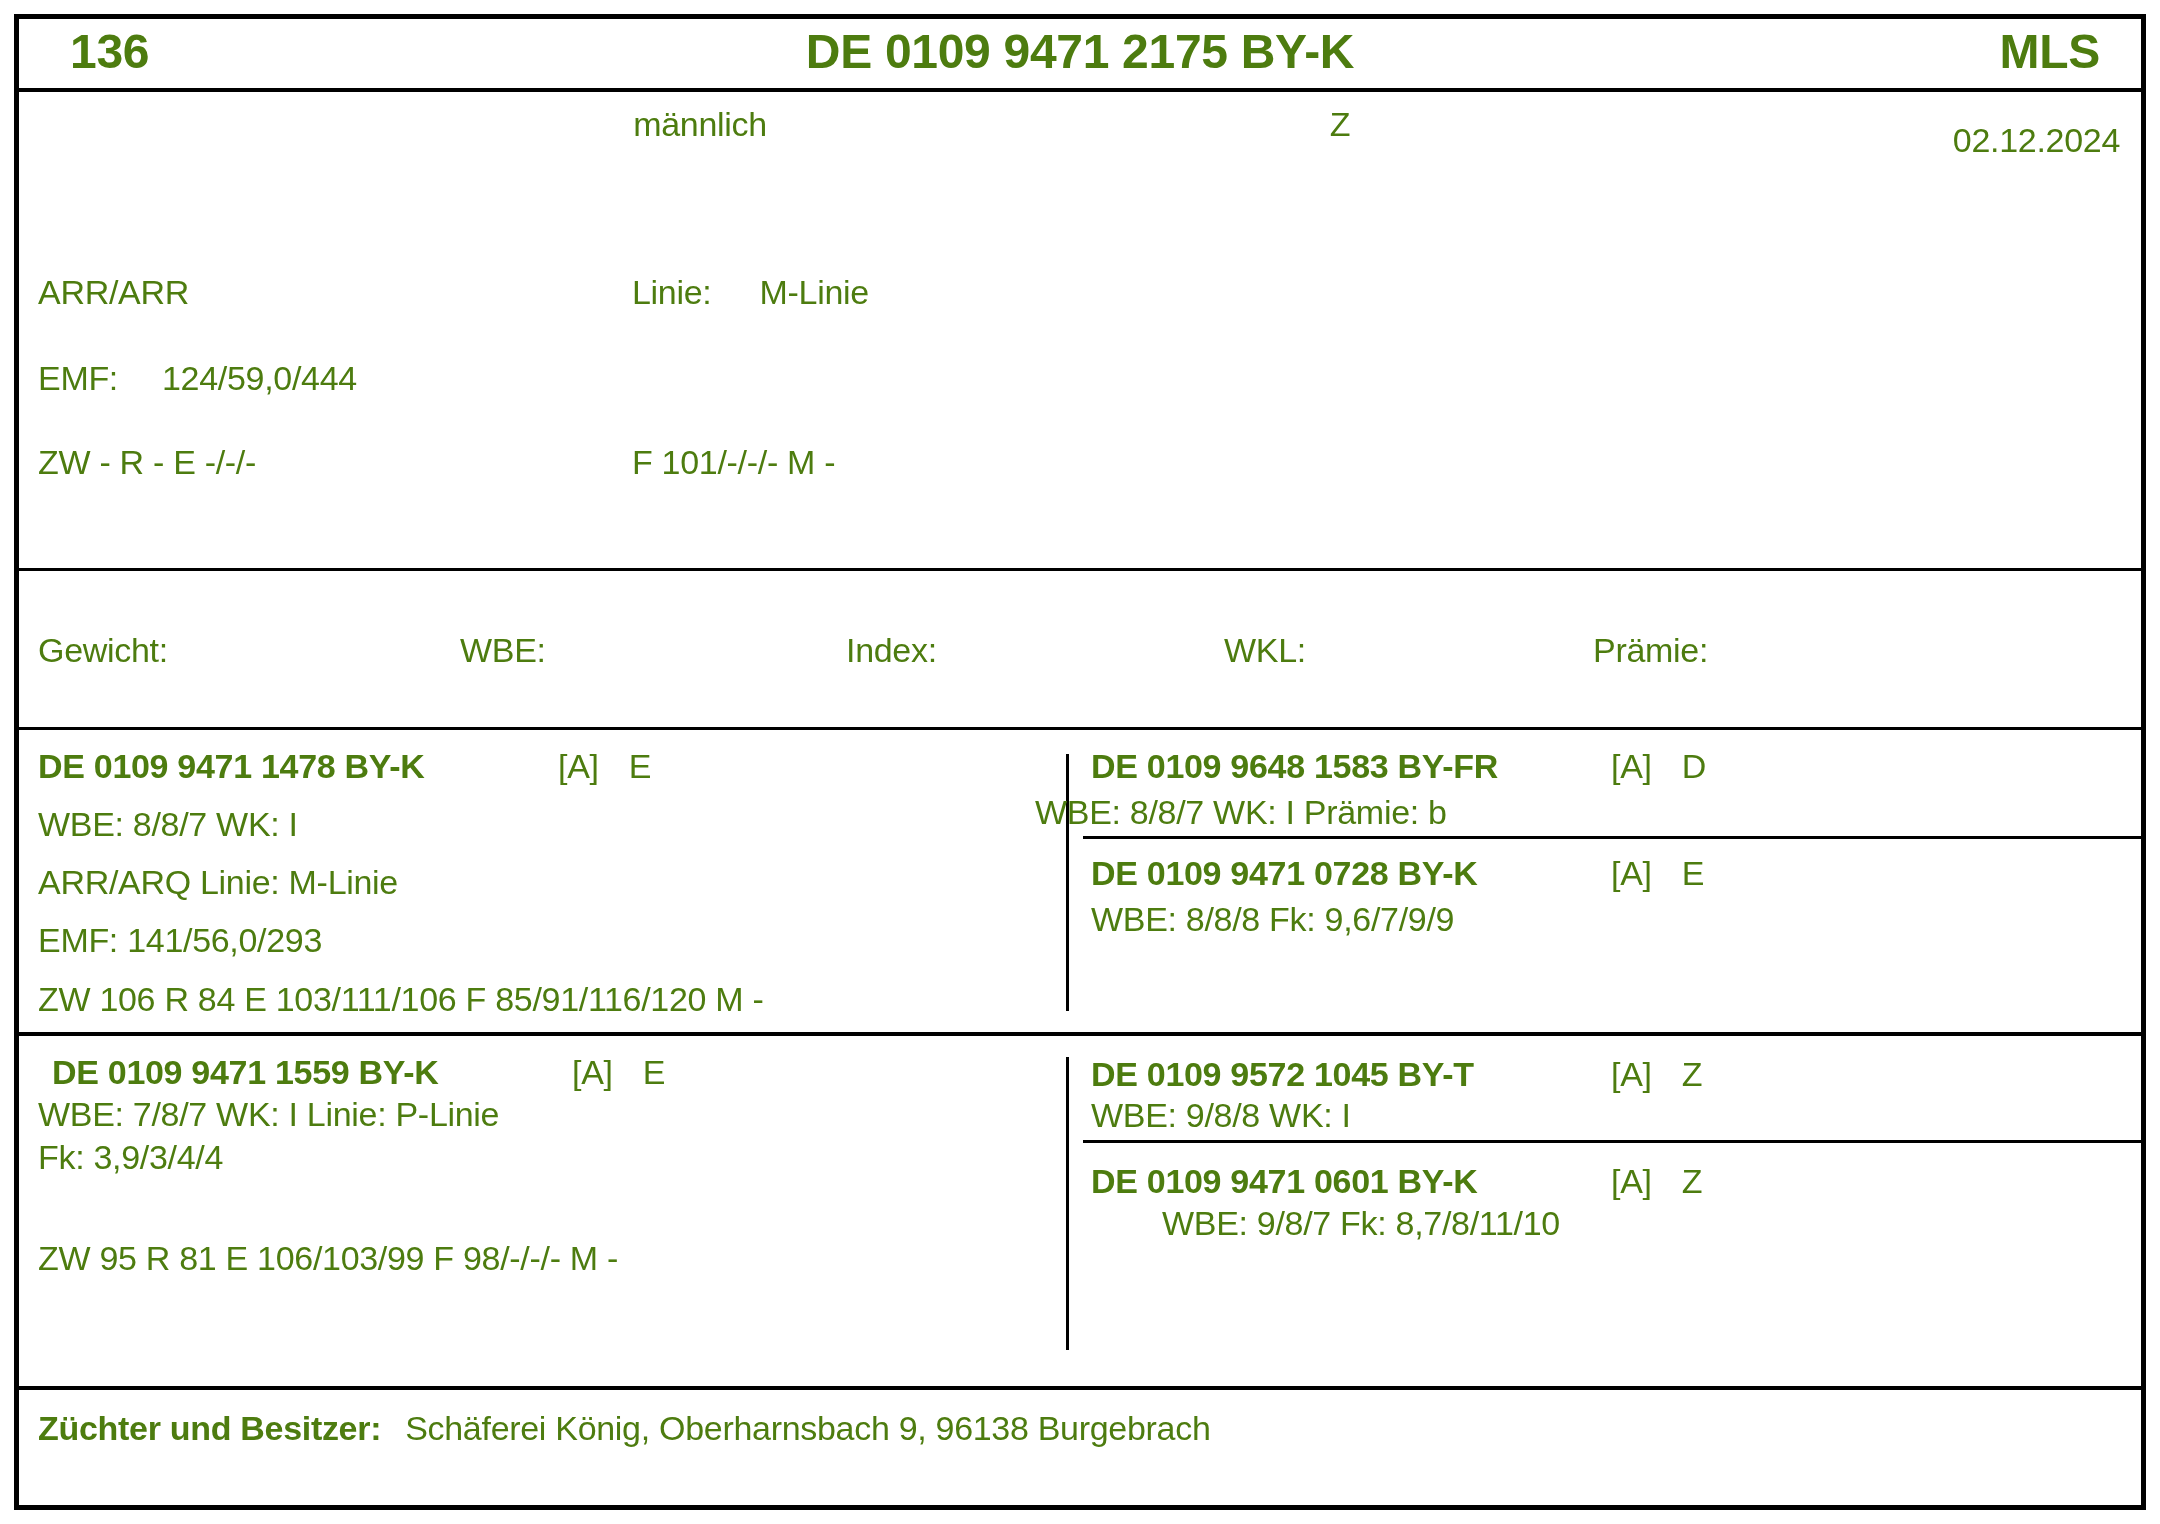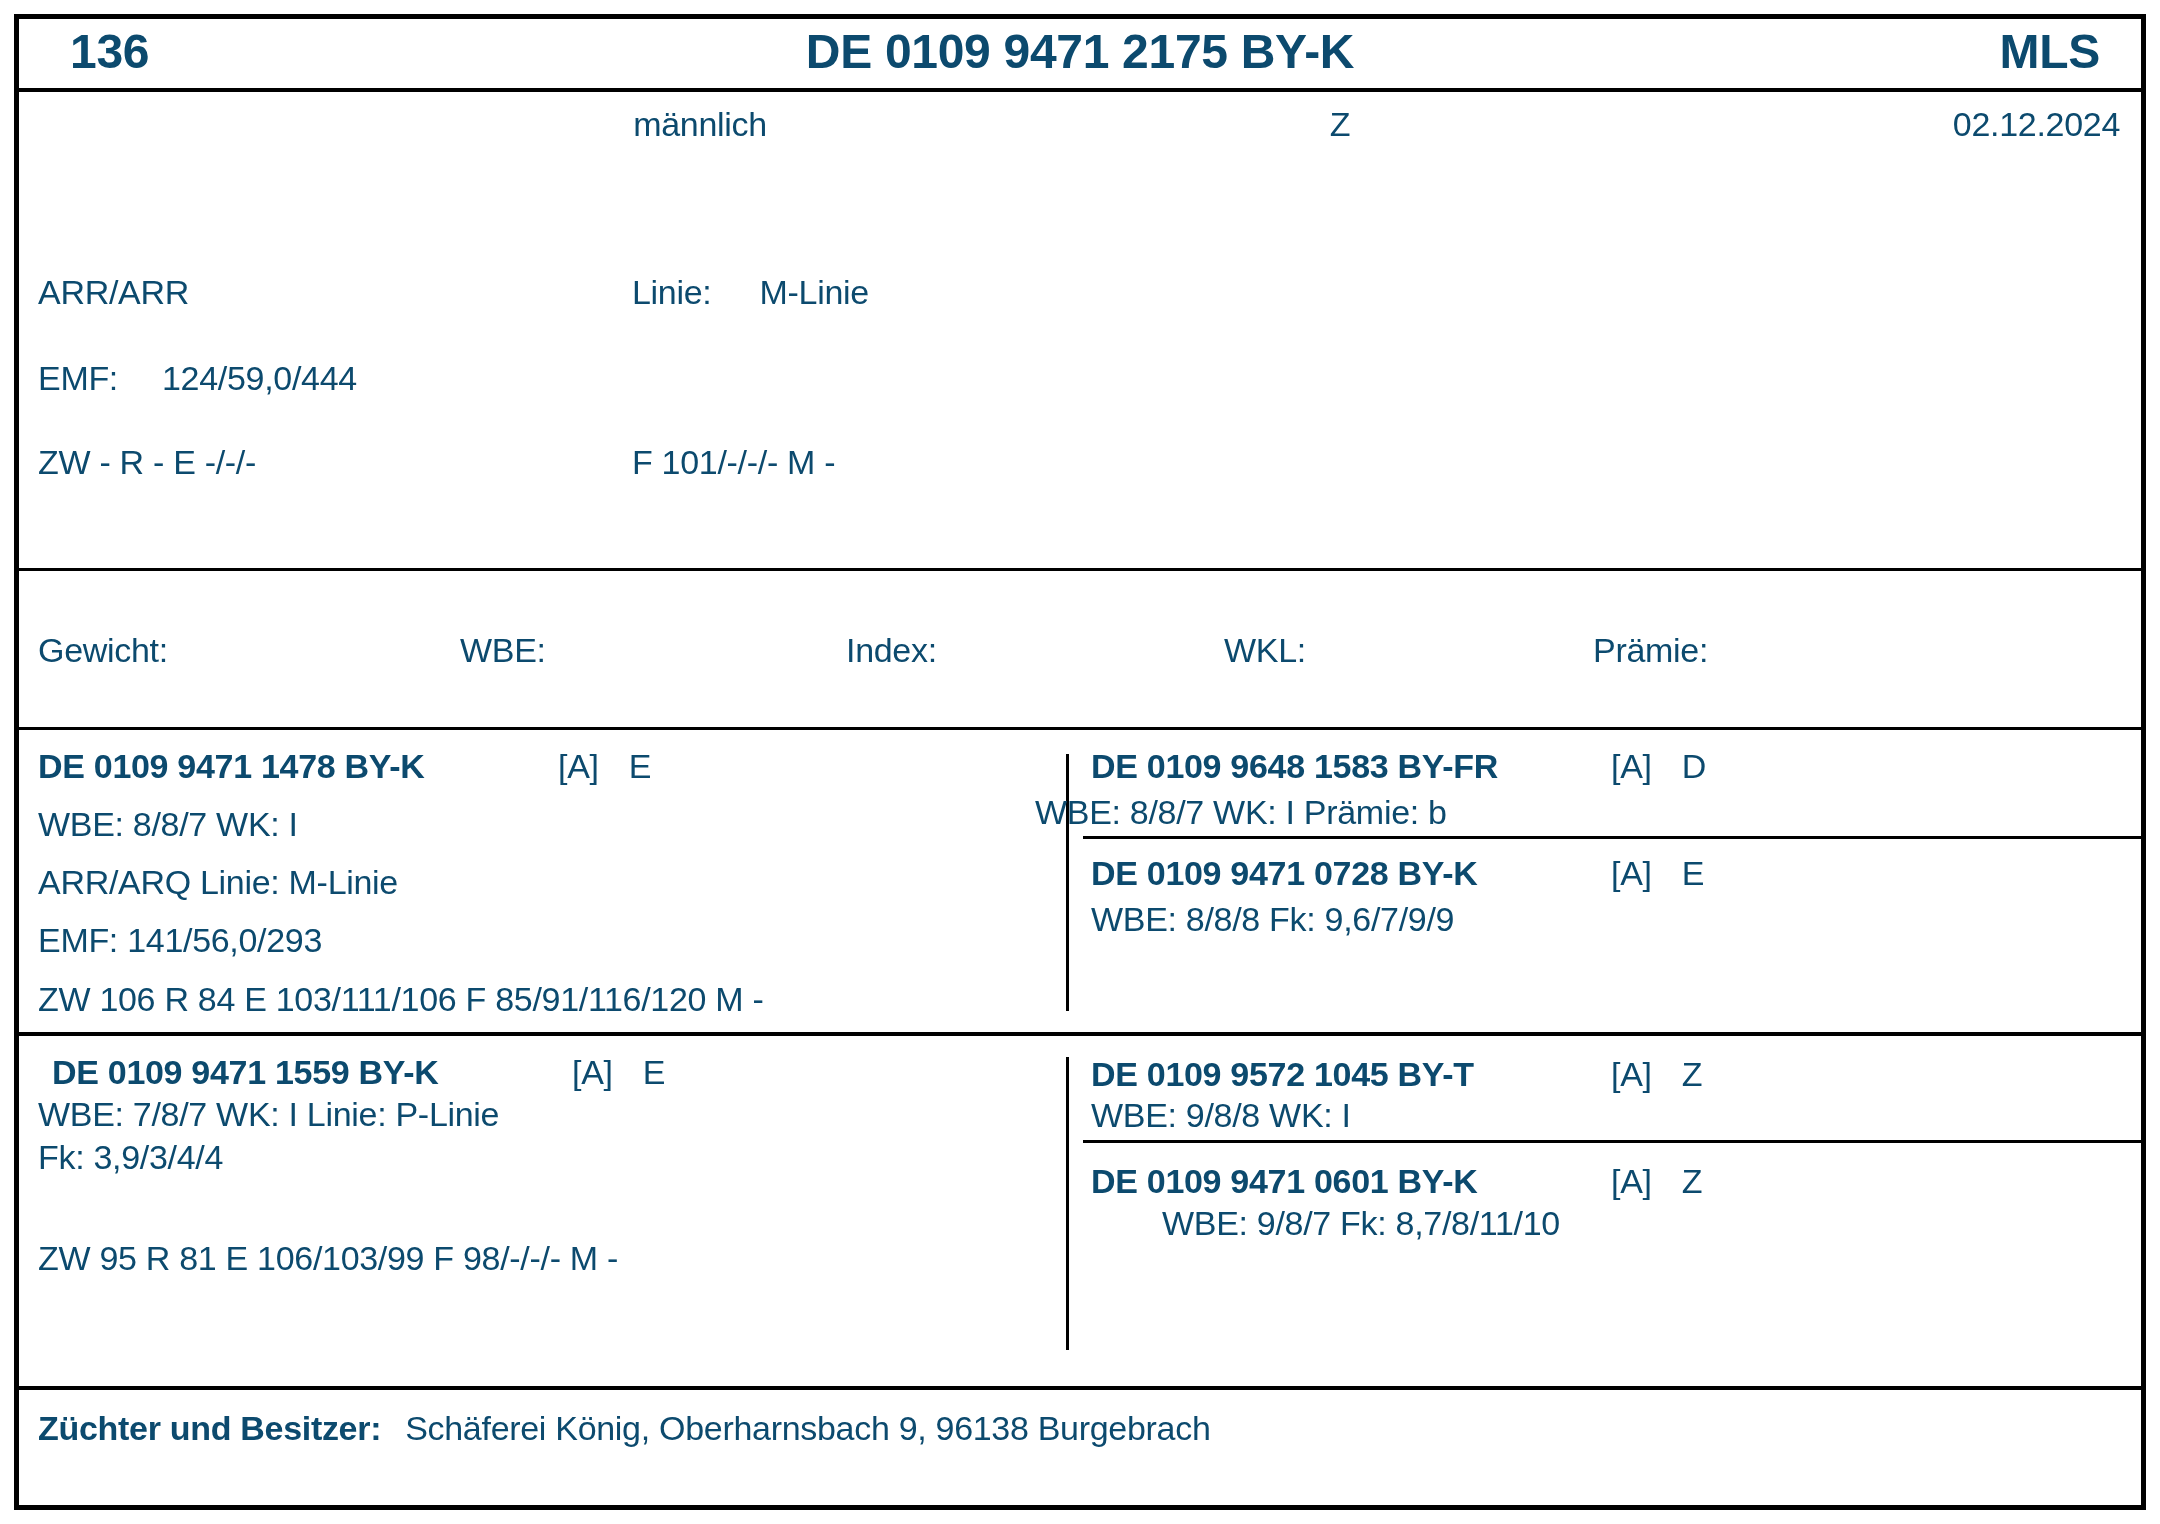--- a/index.html
+++ b/index.html
@@ -1,18 +1,18 @@
 <!DOCTYPE html>
 <html><head>
 <meta charset="utf-8">
 <style>
   html,body{margin:0;padding:0;background:#ffffff;}
   .page{
     position:relative;width:2160px;height:1524px;background:#ffffff;
-    font-family:"Liberation Sans",sans-serif;color:#0c4a6e;overflow:hidden;
+    font-family:"Liberation Sans",sans-serif;color:#4d7c0f;overflow:hidden;
   }
   .frame{
     position:absolute;left:14px;top:14px;width:2132px;height:1496px;
     border:5px solid #000;box-sizing:border-box;
   }
   .hline{position:absolute;left:19px;width:2122px;background:#000;}
   .vline{position:absolute;width:3px;background:#000;}
   .t{position:absolute;font-size:34px;line-height:40px;white-space:nowrap;letter-spacing:-0.3px;}
   .b{font-weight:bold;}
   .hd{font-size:48px;line-height:52px;}
@@ -38,21 +38,21 @@
   <div class="hline" style="top:1140px;height:3px;left:1083px;width:1058px;"></div>
   <div class="vline" style="left:1066px;top:754px;height:257px;"></div>
   <div class="vline" style="left:1066px;top:1057px;height:293px;"></div>
 
   <div class="t b hd" style="left:70px;top:26px;">136</div>
   <div class="t b hd center" style="left:0;width:2160px;top:26px;">DE 0109 9471 2175 BY-K</div>
   <div class="t b hd" style="right:60px;top:26px;">MLS</div>
 
   <div class="t center" style="left:550px;width:300px;top:104px;">männlich</div>
   <div class="t center" style="left:1300px;width:80px;top:104px;">Z</div>
-  <div class="t" style="right:40px;top:104px;margin-left:27px;">02.12.2024</div>
+  <div class="t" style="right:40px;top:120px;margin-left:27px;">02.12.2024</div>
 
   <div class="t" style="left:38px;top:272px;">ARR/ARR</div>
   <div class="t" style="left:632px;top:272px;">
     <span>Linie:</span><span class="gap36">M-Linie</span>
   </div>
   <div class="t" style="left:38px;top:358px;">
     <span>EMF:</span><span class="gap44">124/59,0/444</span>
   </div>
   <div class="t" style="left:38px;top:442px;">ZW - R - E -/-/-</div>
   <div class="t" style="left:632px;top:442px;">F 101/-/-/- M -</div>

